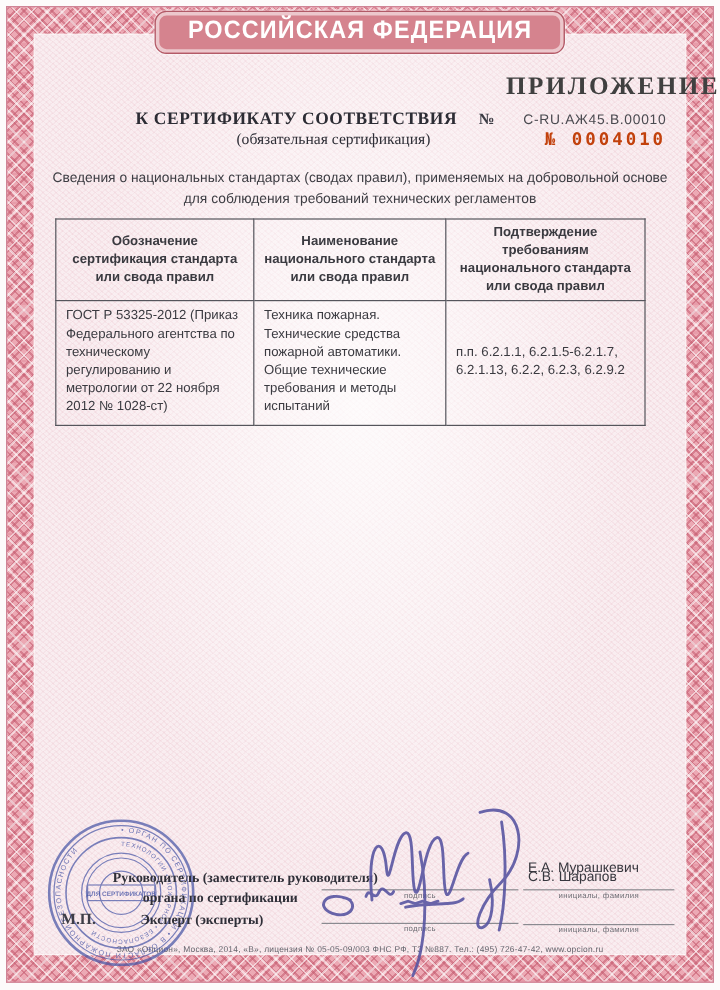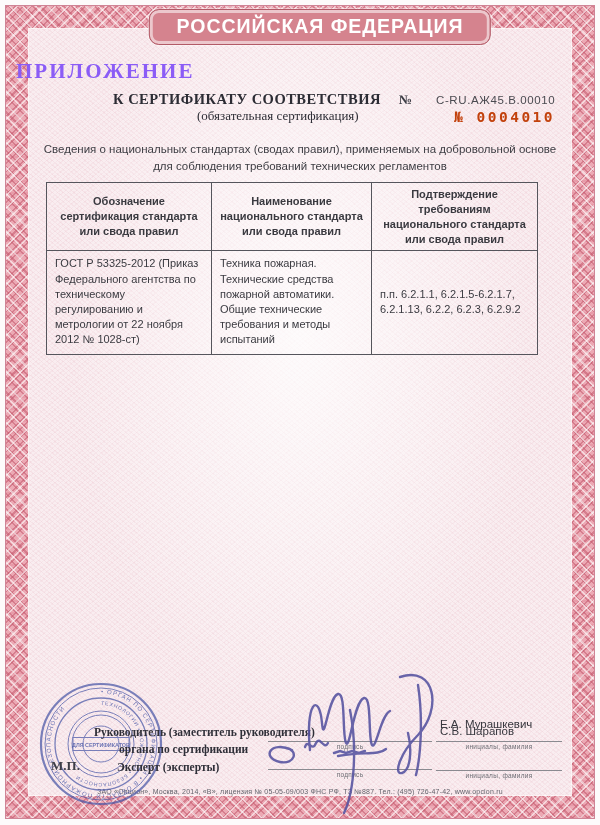--- a/index.html
+++ b/index.html
@@ -26,31 +26,31 @@
       radial-gradient(ellipse at 50% 40%, rgba(255,255,255,.8) 0%, rgba(255,255,255,0) 60%),
       repeating-linear-gradient(40deg, rgba(228,170,184,.16) 0 1px, rgba(228,170,184,0) 1px 3.5px),
       repeating-linear-gradient(-40deg, rgba(228,170,184,.13) 0 1px, rgba(228,170,184,0) 1px 3.5px);
     box-shadow:0 0 0 1px rgba(255,255,255,.85);
   }
   
   .banner{
     position:absolute;top:9px;left:50%;transform:translateX(-50%);
     background:#d5838e;border:1.5px solid #b25a67;border-radius:10px;
     box-shadow:inset 0 0 0 3px rgba(255,255,255,.55), 0 0 0 1px rgba(255,255,255,.4);
-    padding:4px 16px 6px 16px;white-space:nowrap;margin-left:20px;
+    padding:4px 16px 6px 16px;white-space:nowrap;
   }
   .banner span{
     display:inline-block;color:#fff;font-family:"Liberation Sans",sans-serif;
     font-weight:bold;font-size:21px;letter-spacing:1px;transform:scaleX(.93);
     transform-origin:center;
   }
   
   .h-main{
-    position:absolute;top:59px;left:16px;right:0;text-align:left;
-    font-size:21px;font-weight:bold;color:#8b5cf6;letter-spacing:2px;
+    position:absolute;top:59px;left:16px;right:0;text-align:right;
+    font-size:21px;font-weight:bold;color:#404040;letter-spacing:2px;
   }
   .sub-row{position:absolute;top:90px;left:113px;white-space:nowrap;}
   .sub-row .t1{font-size:14.5px;font-weight:bold;color:#2c2c34;letter-spacing:.5px;}
   .sub-row .no{font-size:13px;font-weight:bold;color:#3c3c44;margin-left:14px;}
   .sub-row .cnum{
     font-family:"Liberation Sans",sans-serif;font-size:11.5px;color:#4a4a50;
     margin-left:20px;letter-spacing:.6px;
   }
   .cert-type{position:absolute;top:108px;left:197px;font-size:13px;font-weight:normal;color:#2e2e36;}
   .blank-no{

